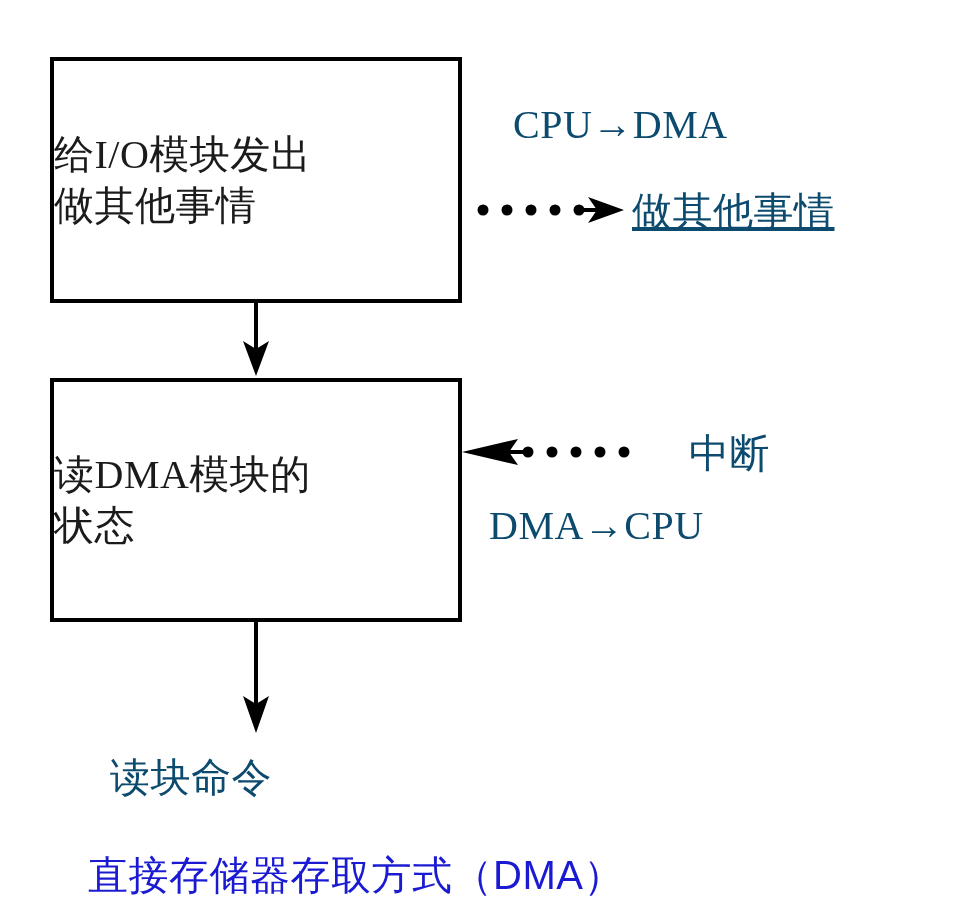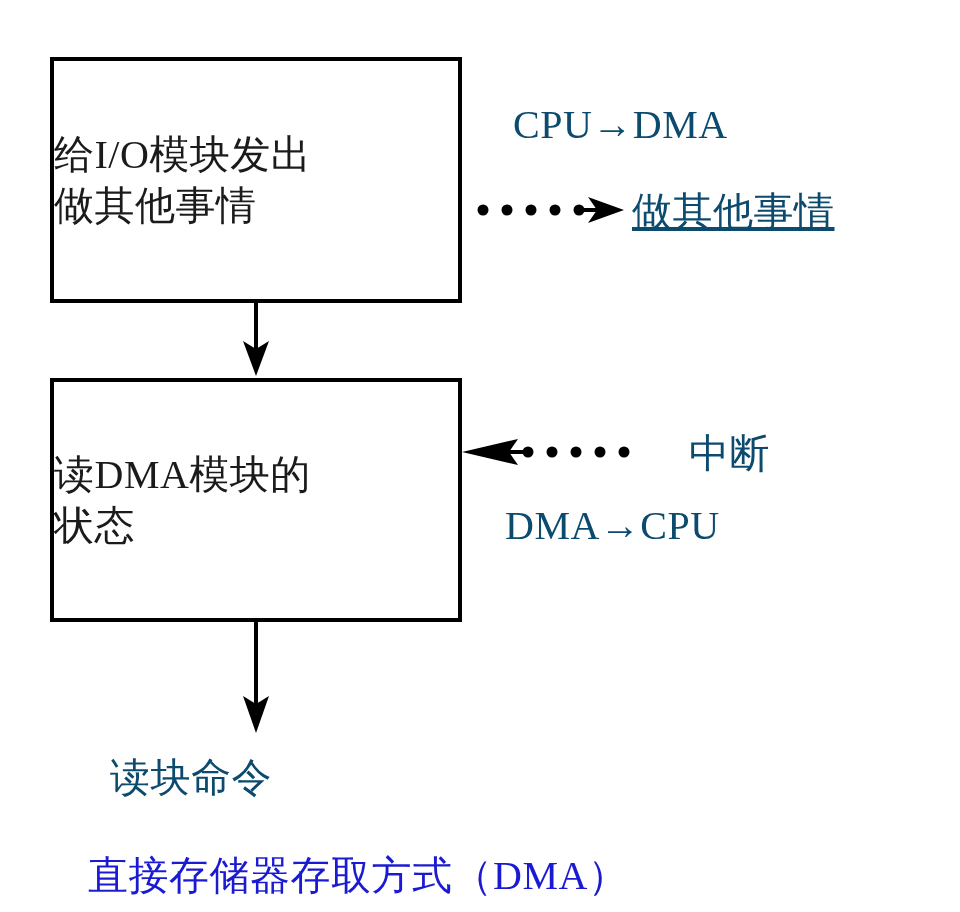--- a/index.html
+++ b/index.html
@@ -50,28 +50,28 @@
     position: absolute;
     font-family: "Liberation Serif", "DejaVu Serif", serif;
     font-size: 40px;
     color: #0c4a6e;
     white-space: nowrap;
     letter-spacing: 0.5px;
   }
   #label-cpu-to-dma   { left: 513px; top: 101px; }
   #label-other-work   { left: 632px; top: 184px; text-decoration: underline; }
   #label-interrupt    { left: 641px; top: 426px; margin-left: 48px; }
-  #label-dma-to-cpu   { left: 505px; top: 502px; text-align: center; }
+  #label-dma-to-cpu   { left: 489px; top: 502px; text-align: center; }
   #label-next-instr   { left: 110px; top: 750px; }
 
   #caption-dma {
     position: absolute;
     left: 88px;
     top: 848px;
-    font-family: Liberation Serif, serif;
+    font-family: Liberation Sans, sans-serif;
     font-size: 40px;
     color: #1a1ad2;
     white-space: nowrap;
     letter-spacing: 0.5px;
   }
 </style>
 </head>
 <body>
 
 <div id="canvas">

